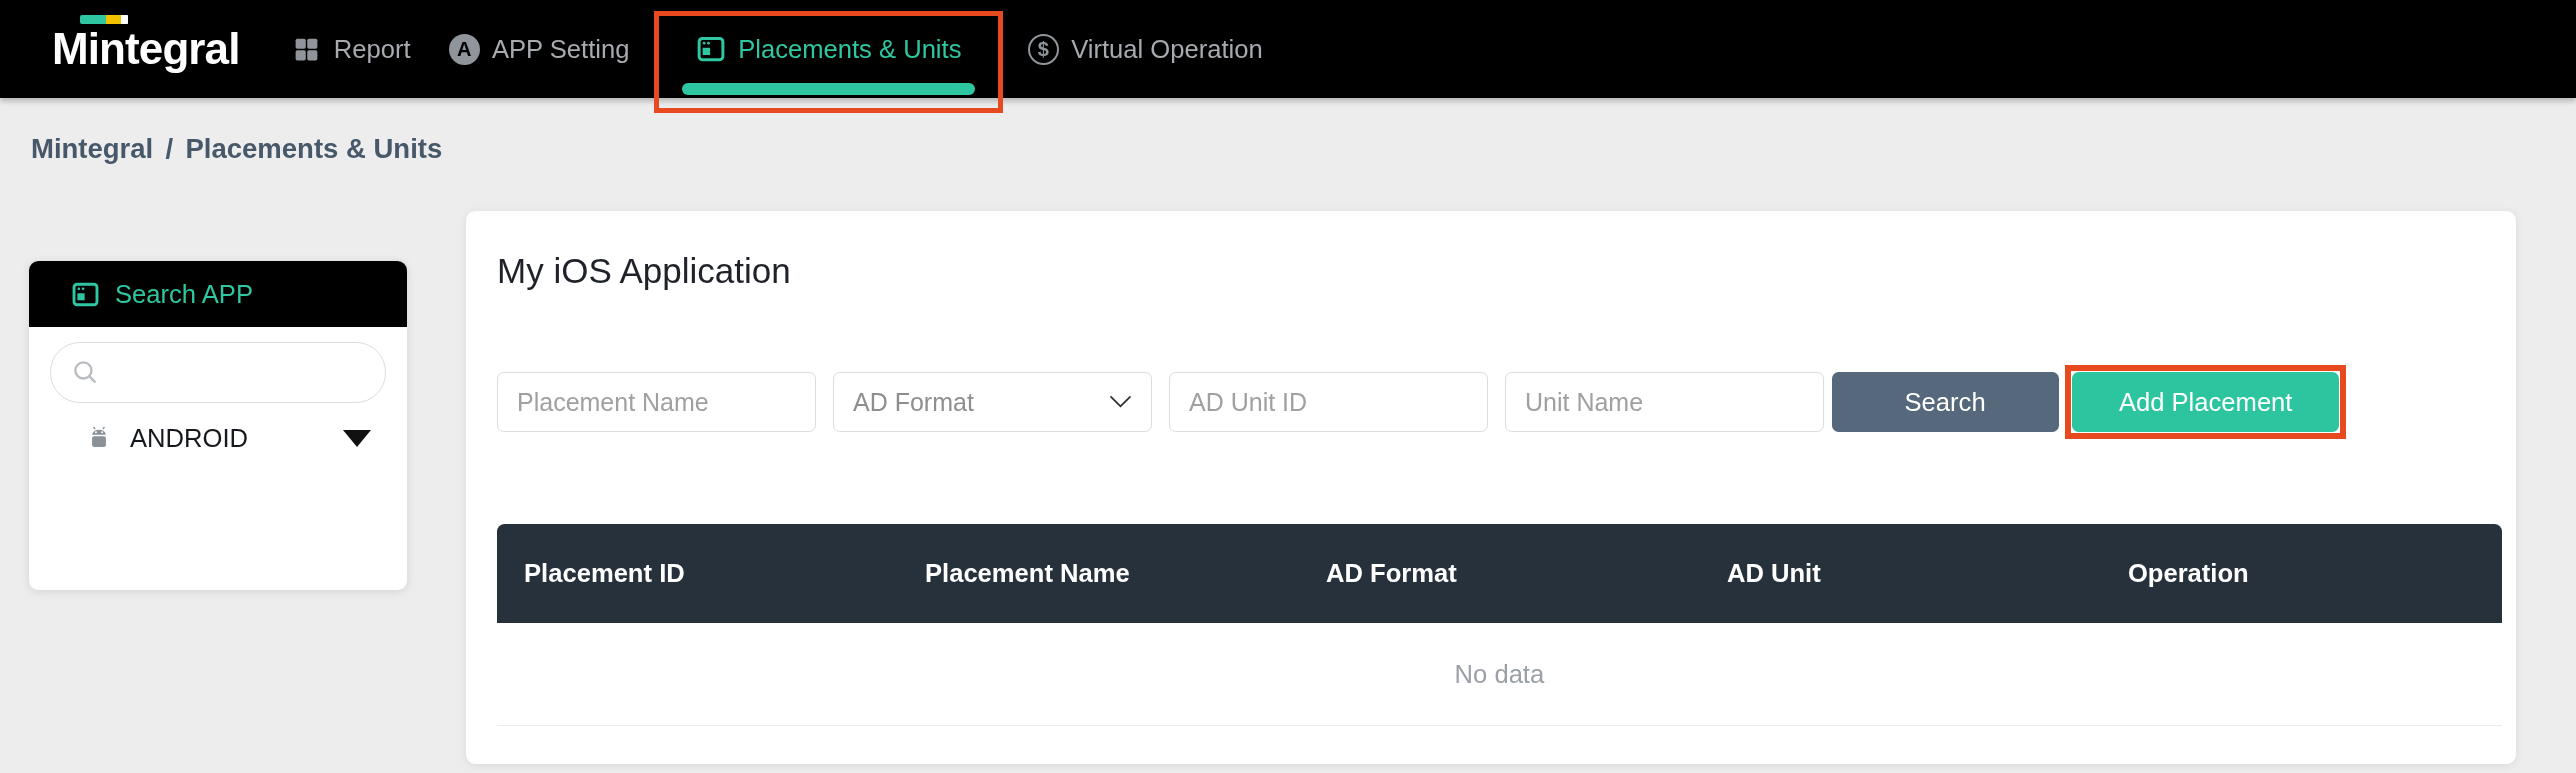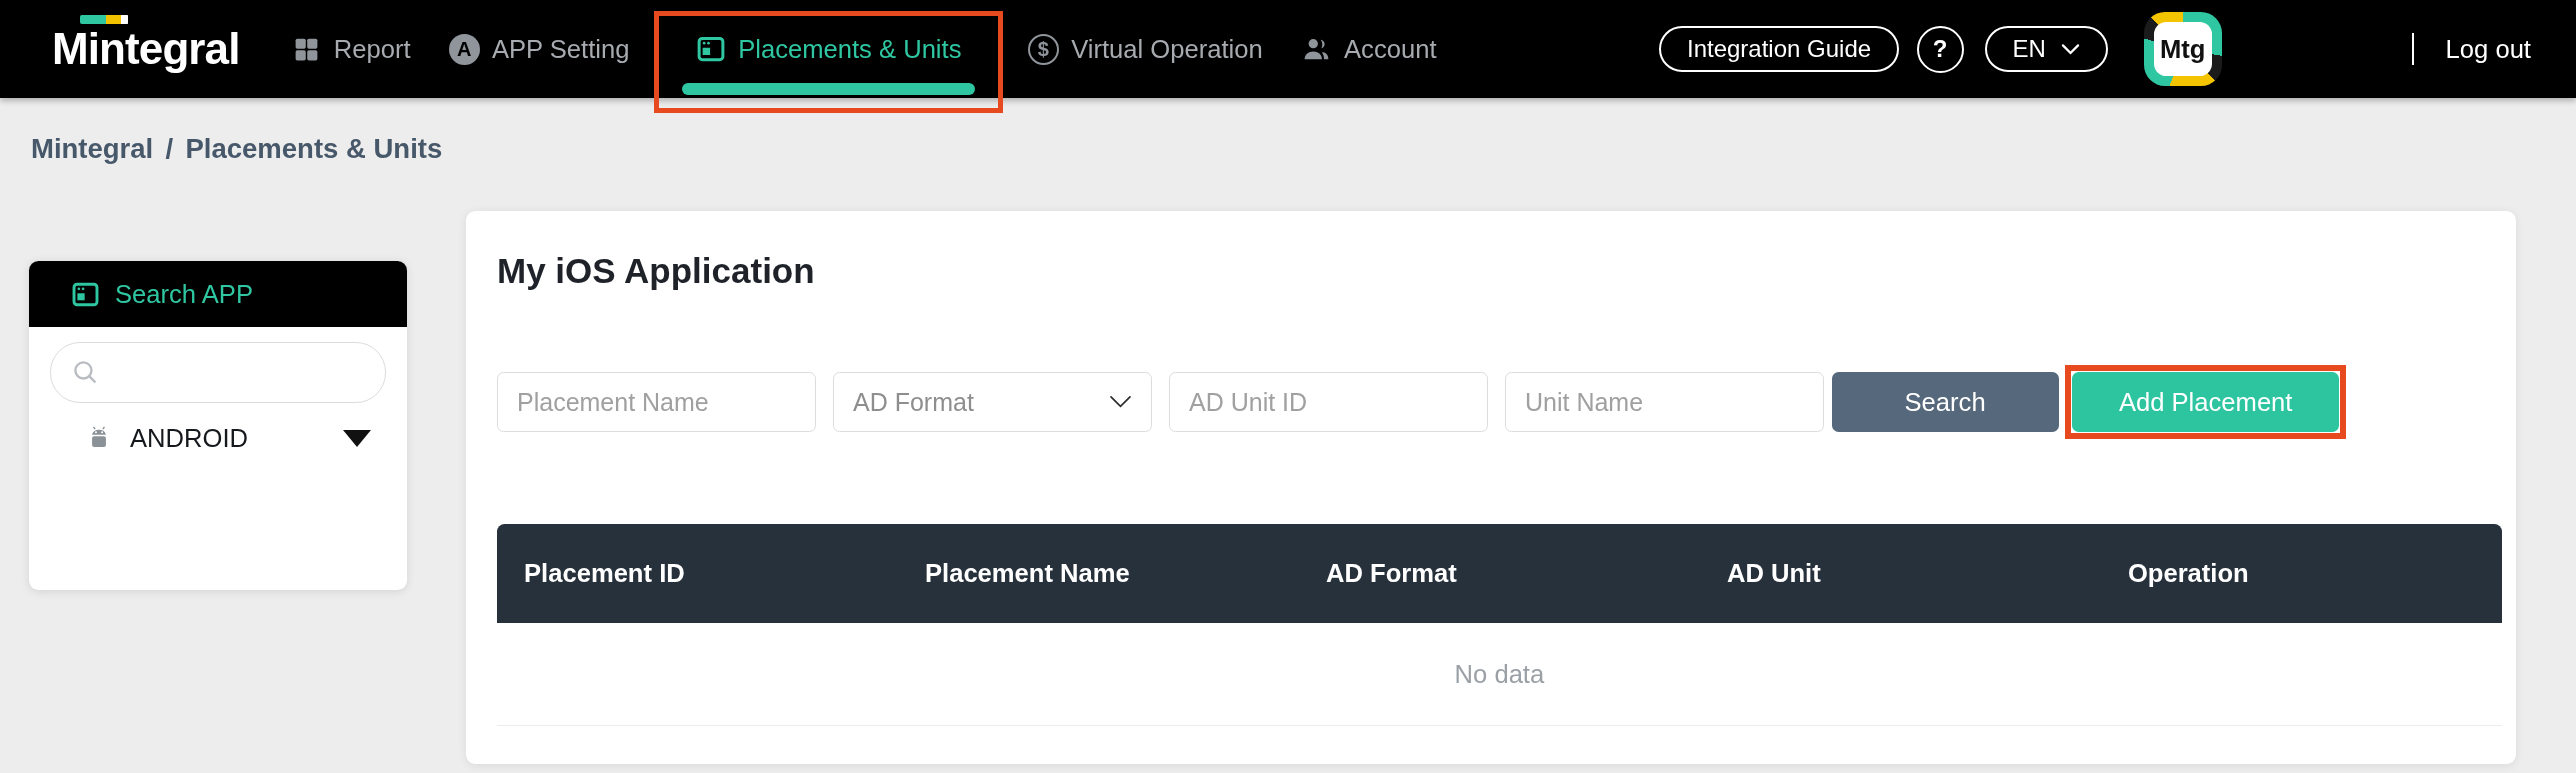--- a/index.html
+++ b/index.html
@@ -110,21 +110,21 @@
     border-left:14.2px solid transparent; border-right:14.2px solid transparent;
     border-top:17px solid currentColor;
   }
   .sb-row.android .caret-down { border-top-color:#111; }
 
   
   .card {
     position:absolute; left:466px; top:211px; width:2050px; height:553px;
     background:#fff; border-radius:9.5px; box-shadow:0 1.9px 9.5px rgba(0,0,0,.08);
   }
-  .card-title { margin:40px 0 0 31px; font-size:35px; font-weight:bold; color:#1f2329; }
+  .card-title { margin:40px 0 0 31px; font-size:35px; font-weight:normal; color:#1f2329; }
   .filter-row { margin:74px 0 0 31px; display:flex; align-items:center; }
   .f-input, .f-select {
     width:319px; height:60px; border:1.9px solid #dcdcdc; border-radius:6.6px;
     font-size:25px; padding:0 19px; color:#333; outline:none; background:#fff;
     font-family:"Liberation Sans", sans-serif;
   }
   .f-input::placeholder { color:#a0a0a0; }
   .f-input { margin-right:17px; }
   .f-input.unitname { margin-right:7.6px; }
   .f-select {
@@ -199,54 +199,22 @@
         <span class="nav-underline"></span>
       </div>
 
       <div class="nav-item">
         <span class="nicon glyph-circle outline">
           <span>$</span>
         </span>
         <span>Virtual Operation</span>
       </div>
 
-      <div class="nav-item">
-        <span class="nicon">
-          <svg width="31" height="31" viewBox="0 0 24 24" fill="currentColor">
-              <circle cx="9.5" cy="7.5" r="3.6"></circle>
-              <path d="M2.8 19.5c0-3.8 3-6 6.7-6s6.7 2.2 6.7 6z"></path>
-              <path d="M15.2 4.4c1.8.3 3.1 1.6 3.1 3.4 0 1.6-1 2.9-2.5 3.3 1-2.1 1-4.6-.6-6.7z"></path>
-              <path d="M17.6 14.1c2.3.8 3.6 2.6 3.6 5.4h-3.4c0-2.2-.6-3.9-1.7-5.1z"></path>
-            </svg>
-        </span>
-        <span>Account</span>
-      </div>
     </nav>
 
-    <div class="topbar-right">
-      <div class="pill guide-pill">
-        <span>Integration Guide</span>
-      </div>
-      <div class="help-circle">
-        <span>?</span>
-      </div>
-      <div class="pill lang-pill">
-        <span>EN</span>
-        <span class="chev">
-          <svg width="19" height="12.3" viewBox="0 0 20 13" fill="none" stroke="#fff" stroke-width="2.4" stroke-linecap="round">
-              <path d="M2 2.5 10 10.5 18 2.5"></path>
-            </svg>
-        </span>
-      </div>
-      <div class="mtg-badge">
-        <span class="mtg-inner">Mtg</span>
-      </div>
-      <span class="logout-divider"></span>
-      <span class="logout">Log out</span>
-    </div>
   </header>
 
   <div class="breadcrumb">
     <span class="crumb-link">Mintegral</span>
     <span>/</span>
     <span>Placements &amp; Units</span>
   </div>
 
   <aside class="sidebar">
     <div class="sb-header">

